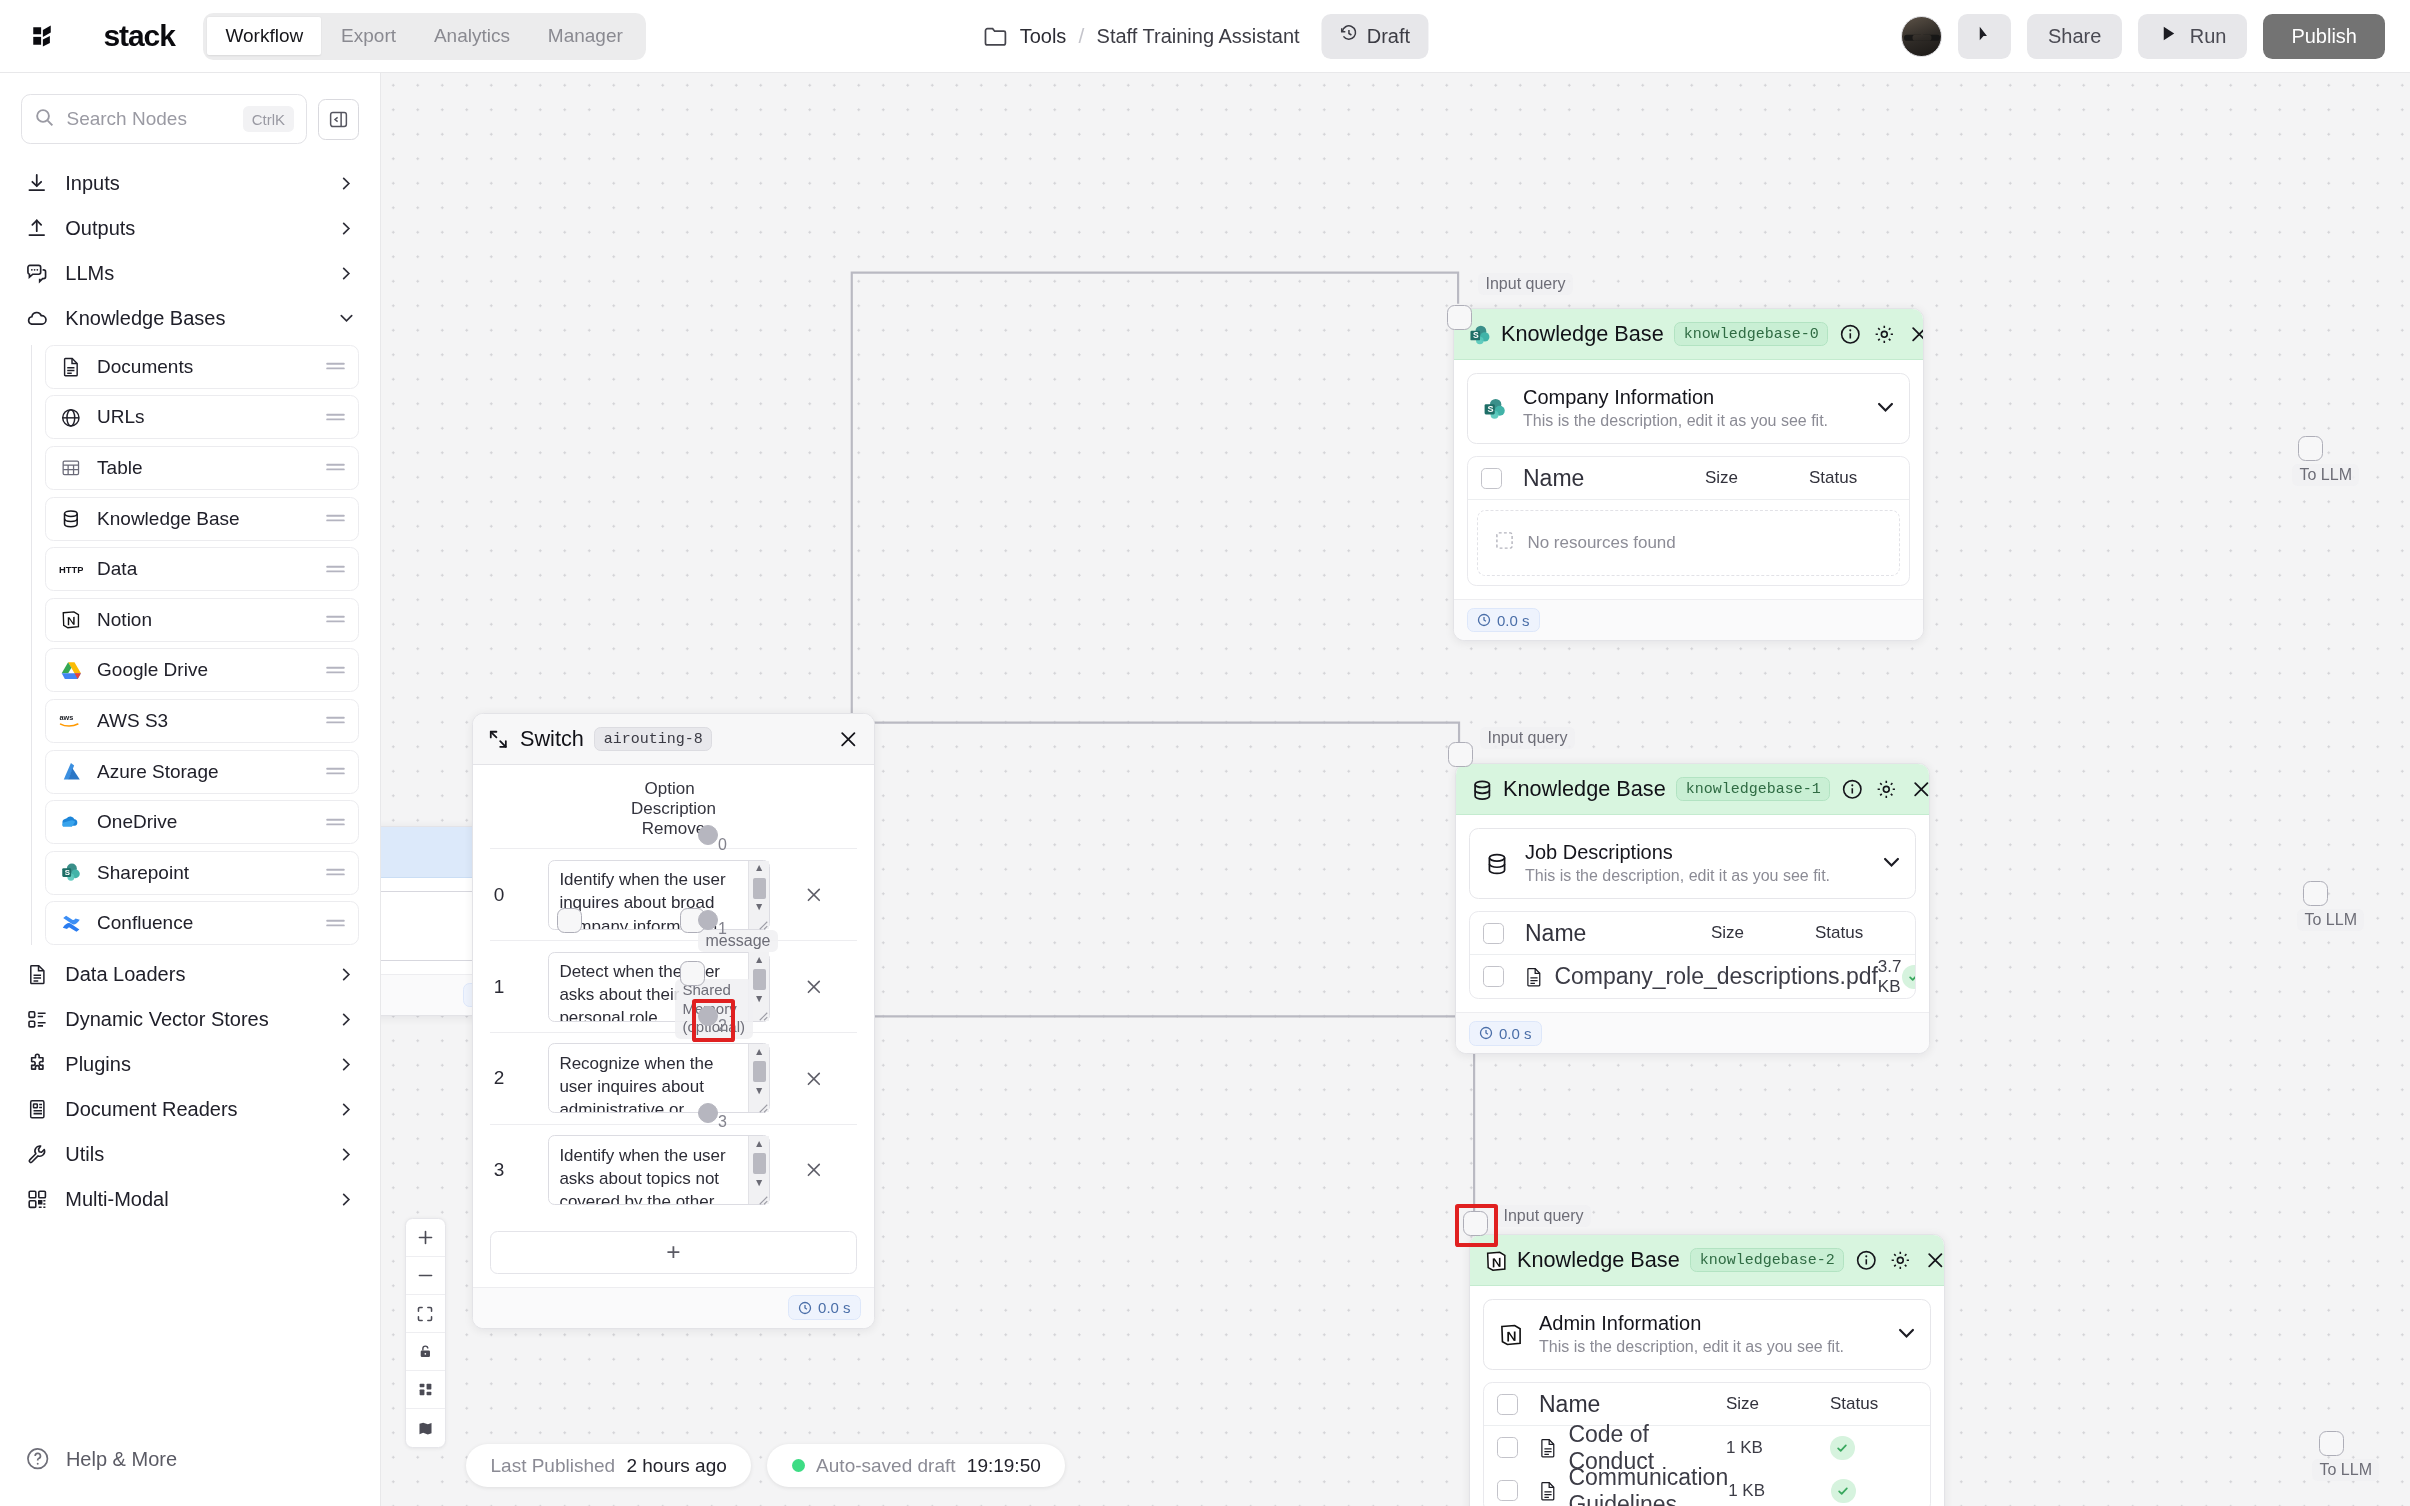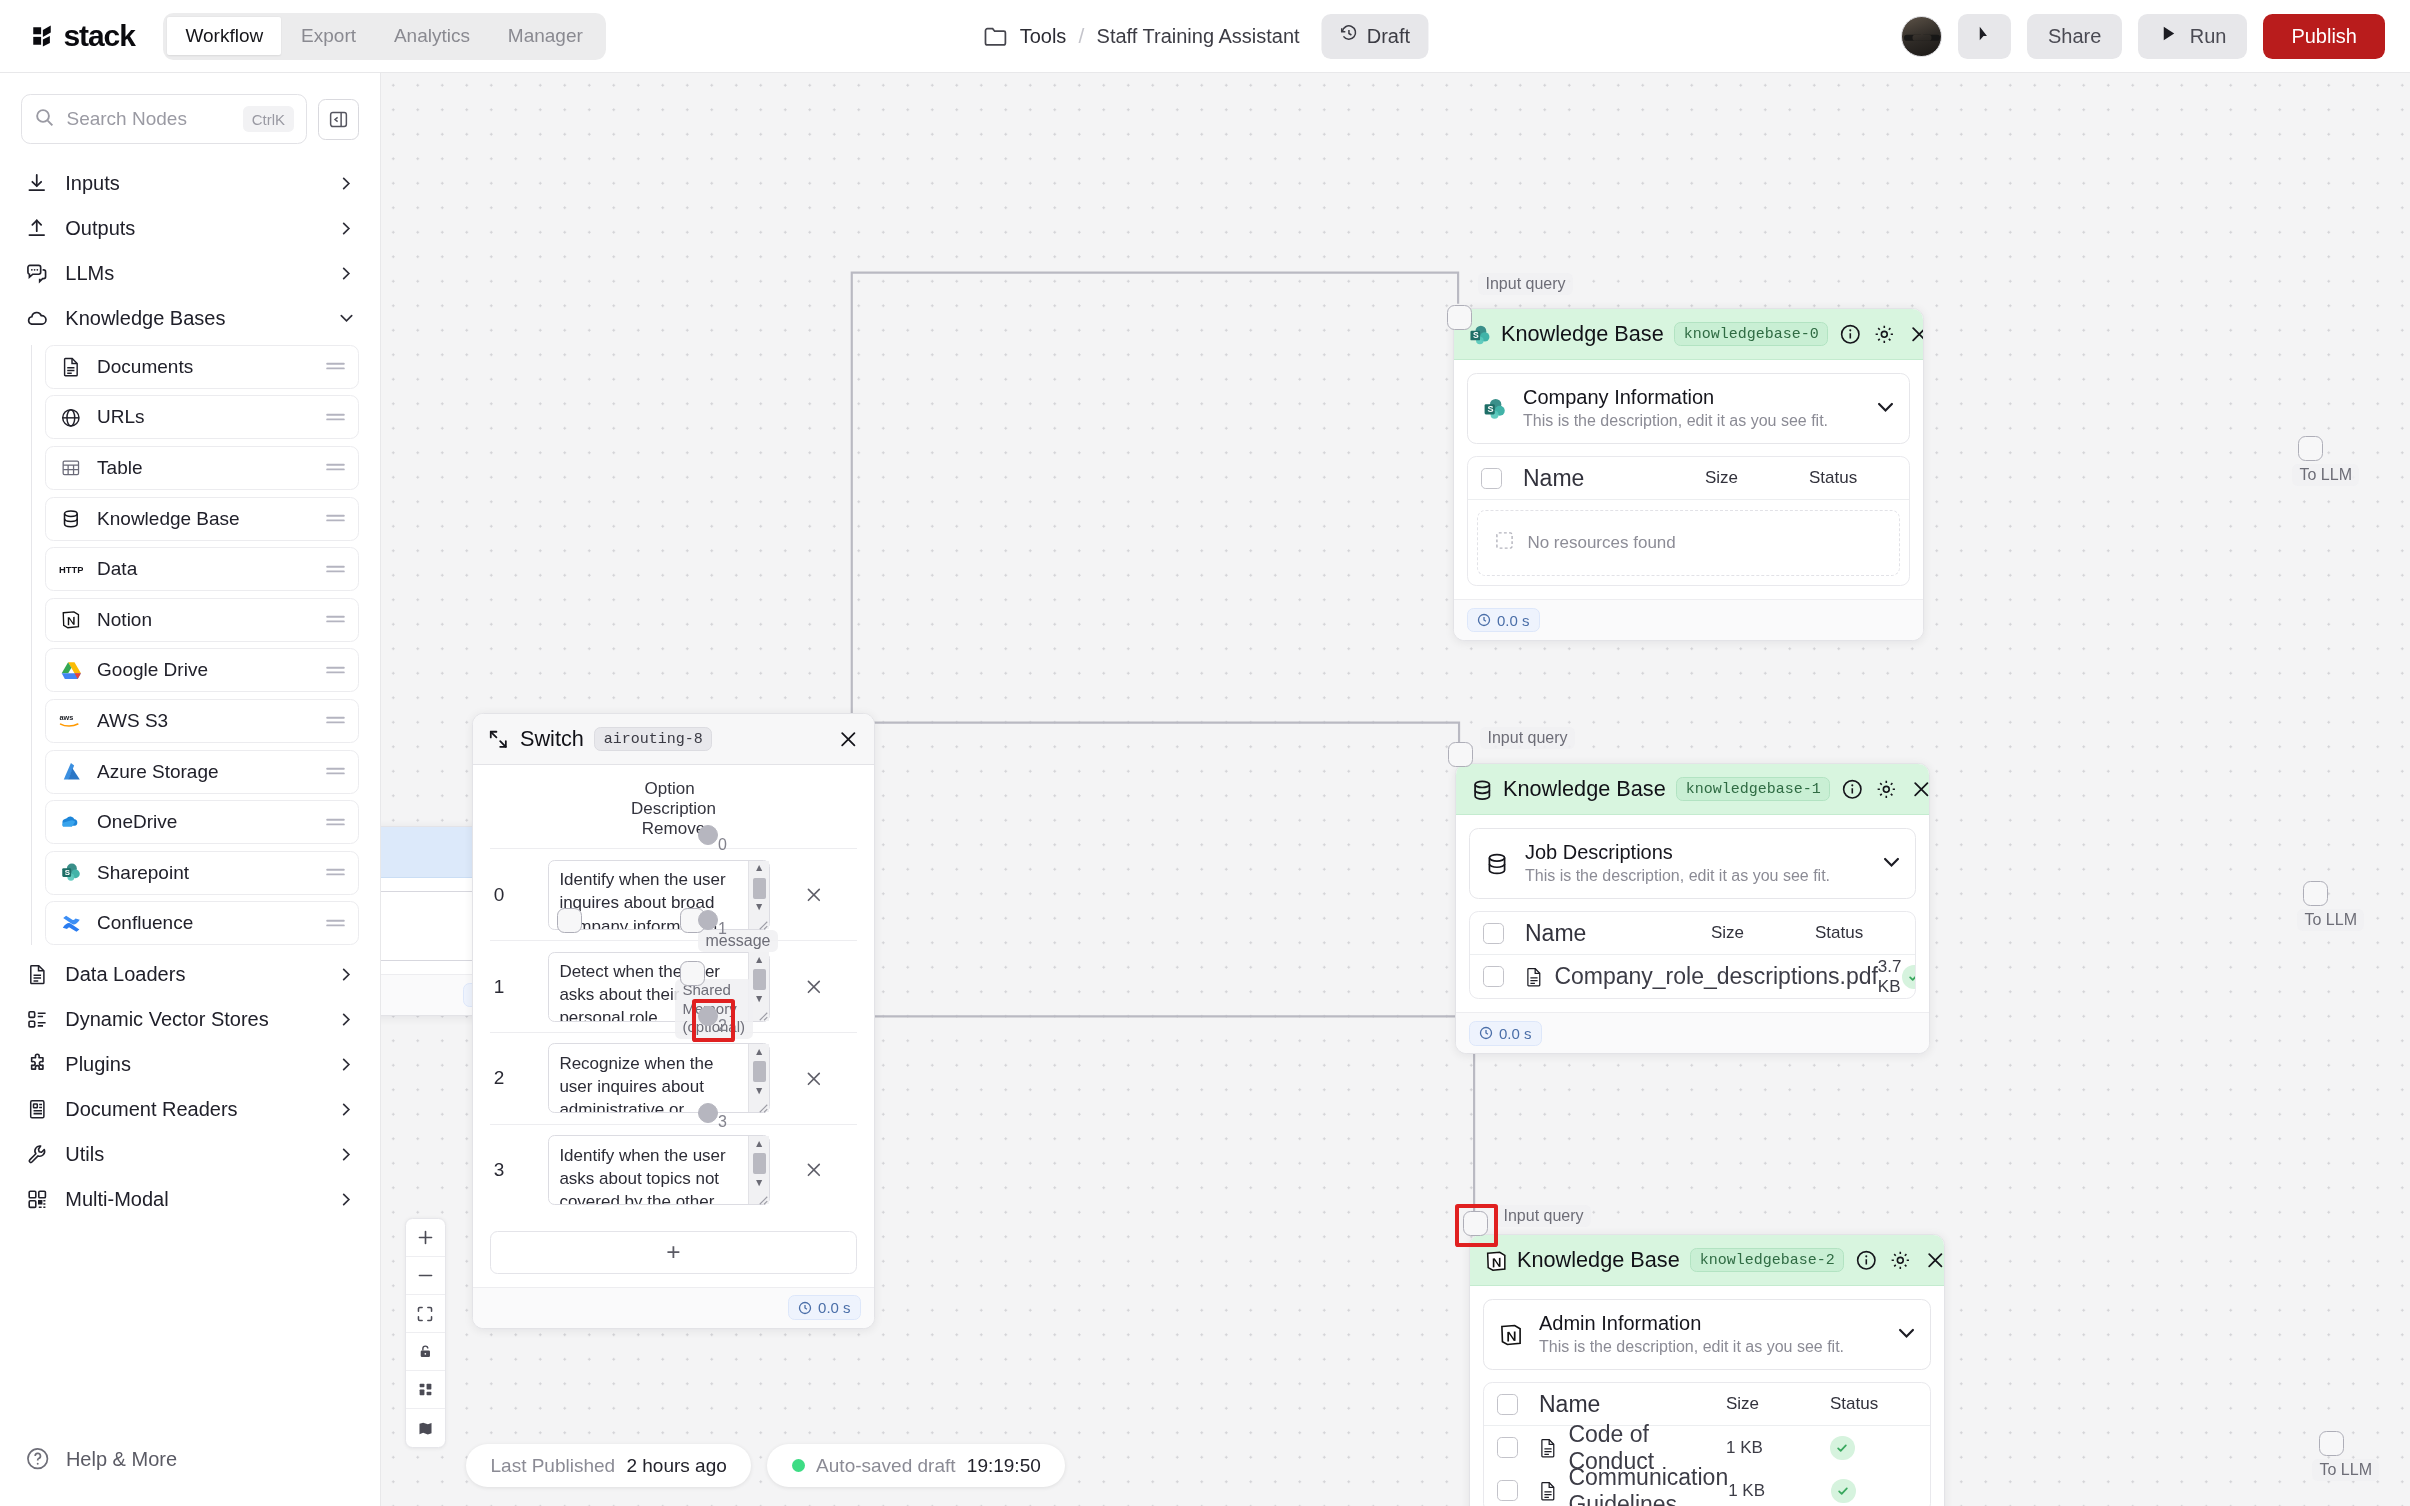--- a/index.html
+++ b/index.html
@@ -13,21 +13,21 @@
 
   
   #topbar {
     position: absolute; top: 0; left: 0; width: 2411px; height: 73px;
     background: #fff; border-bottom: 0.9px solid #e8e8ea;
     display: flex; align-items: center; z-index: 40;
   }
   #brand { display: flex; align-items: center; margin-left: 28px; gap: 7.5px; }
   #brand .logo-mark { width: 28px; height: 28px; }
   #brand .logo-text {
-    font-size: 30px; font-weight: 700; letter-spacing: -1.1px; color: #0b0b0f;
+    font-size: 30px; font-weight: 700; letter-spacing: -1.1px; color: #0b0b0f; margin-left: 40px;
   }
   #navtabs {
     margin-left: 28px; height: 47px; background: #ececed; border-radius: 10.4px;
     display: flex; align-items: center; padding: 4.7px; gap: 1.9px;
   }
   .navtab {
     height: 38px; padding: 0 18px; border-radius: 2px; display: flex;
     align-items: center; font-size: 19px; color: #8a8a91; cursor: pointer;
     white-space: nowrap;
   }
@@ -59,21 +59,21 @@
     content:""; position:absolute; left:50%; top:54%; transform:translate(-50%,-50%);
     width:19px; height:6.6px; border-radius:2.8px;
     box-shadow: -8.5px 0 0 0 rgba(20,20,20,.85), 8.5px 0 0 0 rgba(20,20,20,.85);
   }
   .tb-btn {
     height: 45px; border-radius: 9.4px; background: #e7e7ea; display: flex;
     align-items: center; justify-content: center; gap: 11.3px; cursor: pointer;
     font-size: 20px; color: #4a4a53; padding: 0 21px;
   }
   .tb-btn.square { width: 53px; padding: 0; }
-  .tb-btn.dark { background: #b91c1c; color: #fff; padding: 0 28px; font-weight: 500; }
+  .tb-btn.dark { background: #737373; color: #fff; padding: 0 28px; font-weight: 500; }
 
   
   #sidebar {
     position: absolute; top: 73px; left: 0; width: 381px; height: 1433px;
     background: #fff; border-right: 0.9px solid #e8e8ea; z-index: 30;
   }
   #searchrow { display: flex; align-items: center; gap: 11.3px; padding: 21px 21px 0 21px; }
   #searchbox {
     flex: 1; height: 50px; border: 0.9px solid #e2e2e6; border-radius: 9.4px;
     display: flex; align-items: center; padding: 0 12.2px; gap: 11.3px; background: #fff;

